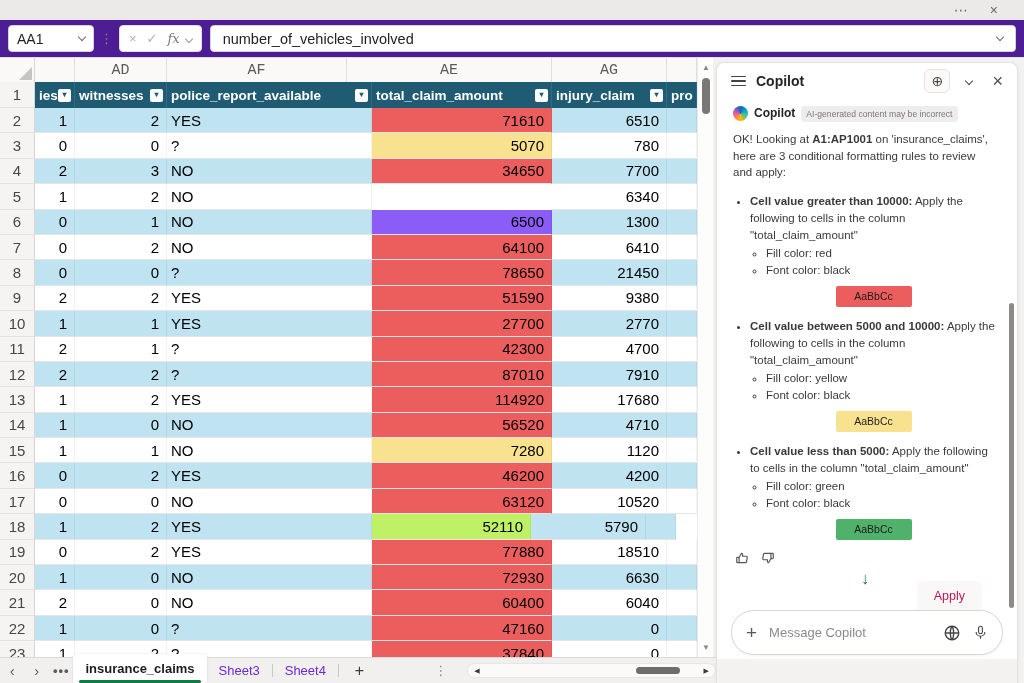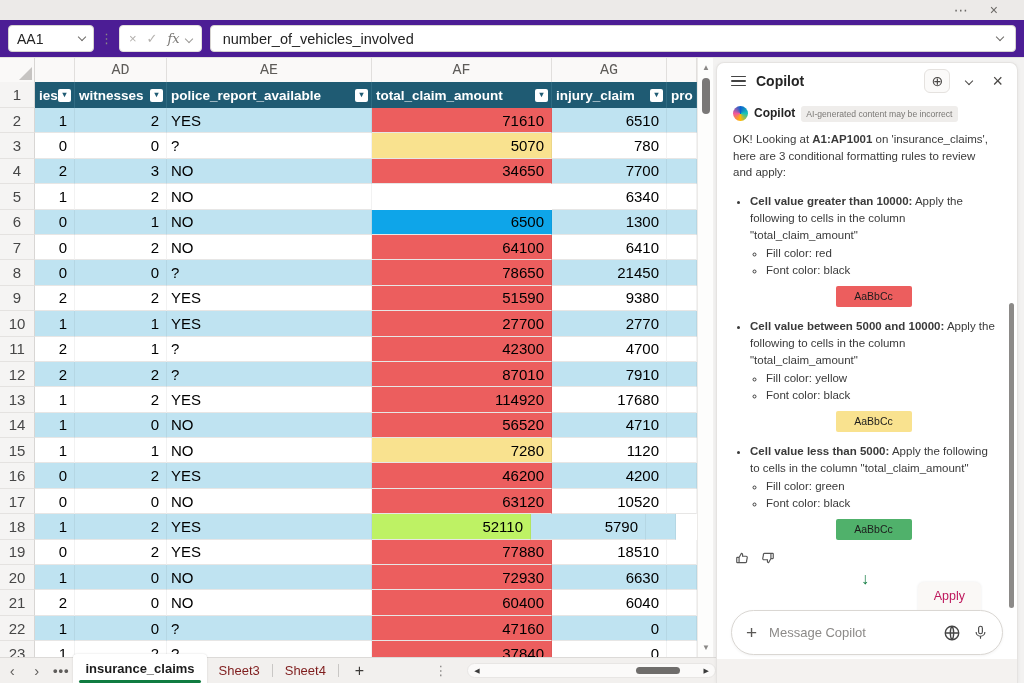--- a/index.html
+++ b/index.html
@@ -39,21 +39,21 @@
 
   .vscroll { position:absolute; left:697px; top:58px; width:16px; height:599px; background:#FDFDFC; border-left:1px solid #ECEAE8; }
   .vscroll .up, .vscroll .down { position:absolute; left:0; width:16px; text-align:center; font-size:8px; color:#8A8886; }
   .vscroll .up { top:5px; } .vscroll .down { bottom:5px; }
   .vscroll .thumb { position:absolute; left:4px; top:20px; width:8px; height:36px; background:#7A7877; border-radius:4px; }
 
   
   .sheetbar { position:absolute; left:0; top:657px; width:716px; height:26px; background:#F2F0EE; border-top:1px solid #DCDAD8; display:flex; align-items:center; }
   .navchev { color:#5f5d5b; font-size:15px; width:26px; text-align:center; }
   .navdots { color:#5f5d5b; font-size:13px; width:26px; text-align:center; letter-spacing:1px; font-weight:700; }
-  .tab { height:26px; display:flex; align-items:center; padding:0 12px; font-size:13px; color:#7f1d1d; position:relative; }
+  .tab { height:26px; display:flex; align-items:center; padding:0 12px; font-size:13px; color:#6d28d9; position:relative; }
   .tab.active { background:#fff; font-weight:700; color:#1c1c1c; border-radius:4px 4px 0 0; margin-top:-4px; height:30px; box-shadow:0 0 2px rgba(0,0,0,.15); }
   .tab.active::after { content:""; position:absolute; left:6px; right:6px; bottom:1px; height:2.5px; background:#107C41; border-radius:2px; }
   .tabsep { width:1px; height:13px; background:#C9C7C5; }
   .addsheet { font-size:16px; color:#3d3b39; padding:0 16px; }
   .hscroll { position:relative; margin-left:14px; width:264px; height:15px; background:#FBFAF9; border:1px solid #E8E6E4; border-radius:8px; display:flex; align-items:center; }
   .hscroll .left { position:absolute; left:6px; font-size:7px; color:#3b3b3b; }
   .hscroll .right { position:absolute; right:6px; font-size:7px; color:#3b3b3b; }
   .hscroll .thumb { position:absolute; left:168px; width:44px; height:7px; background:#6F6D6B; border-radius:4px; }
 
   
@@ -112,22 +112,22 @@
     <span class="chev"></span>
   </div>
 </div>
 
 <div class="letters" id="letters">
   <div class="corner">
       <div class="tri"></div>
     </div>
 <div class="letter" style="width: 40px;"></div>
     <div class="letter" style="width: 92px;">AD</div>
+    <div class="letter" style="width: 180px;">AF</div>
     <div class="letter" style="width: 205px;">AE</div>
-    <div class="letter" style="width: 180px;">AF</div>
     <div class="letter" style="width: 115px;">AG</div>
     <div class="letter" style="width: 30px;"></div>
   </div>
 
 <div class="grid-table" id="grid">
     <div class="grow hrow">
       <div class="rowhdr">1</div>
       <div class="hcell" style="width: 40px;">
         <span>ies</span>
         <span class="filterbtn">▾</span>
@@ -186,21 +186,21 @@
       <div class="dcell txt" style="width: 205px; background: rgb(255, 255, 255);">NO</div>
       <div class="dcell num" style="width: 180px; background: rgb(236, 94, 94); margin-top: 27px;">63400</div>
       <div class="dcell num" style="width: 115px; background: rgb(255, 255, 255);">6340</div>
       <div class="dcell txt" style="width: 30px; background: rgb(255, 255, 255);"></div>
     </div>
     <div class="grow drow">
       <div class="rowhdr">6</div>
       <div class="dcell num" style="width: 40px; background: rgb(191, 227, 241);">0</div>
       <div class="dcell num" style="width: 92px; background: rgb(191, 227, 241);">1</div>
       <div class="dcell txt" style="width: 205px; background: rgb(191, 227, 241);">NO</div>
-      <div class="dcell num" style="width: 180px; background: #0ea5e9;">6500</div>
+      <div class="dcell num" style="width: 180px; background: #8b5cf6;">6500</div>
       <div class="dcell num" style="width: 115px; background: rgb(191, 227, 241);">1300</div>
       <div class="dcell txt" style="width: 30px; background: rgb(191, 227, 241);"></div>
     </div>
     <div class="grow drow">
       <div class="rowhdr">7</div>
       <div class="dcell num" style="width: 40px; background: rgb(255, 255, 255);">0</div>
       <div class="dcell num" style="width: 92px; background: rgb(255, 255, 255);">2</div>
       <div class="dcell txt" style="width: 205px; background: rgb(255, 255, 255);">NO</div>
       <div class="dcell num" style="width: 180px; background: rgb(236, 94, 94);">64100</div>
       <div class="dcell num" style="width: 115px; background: rgb(255, 255, 255);">6410</div>

